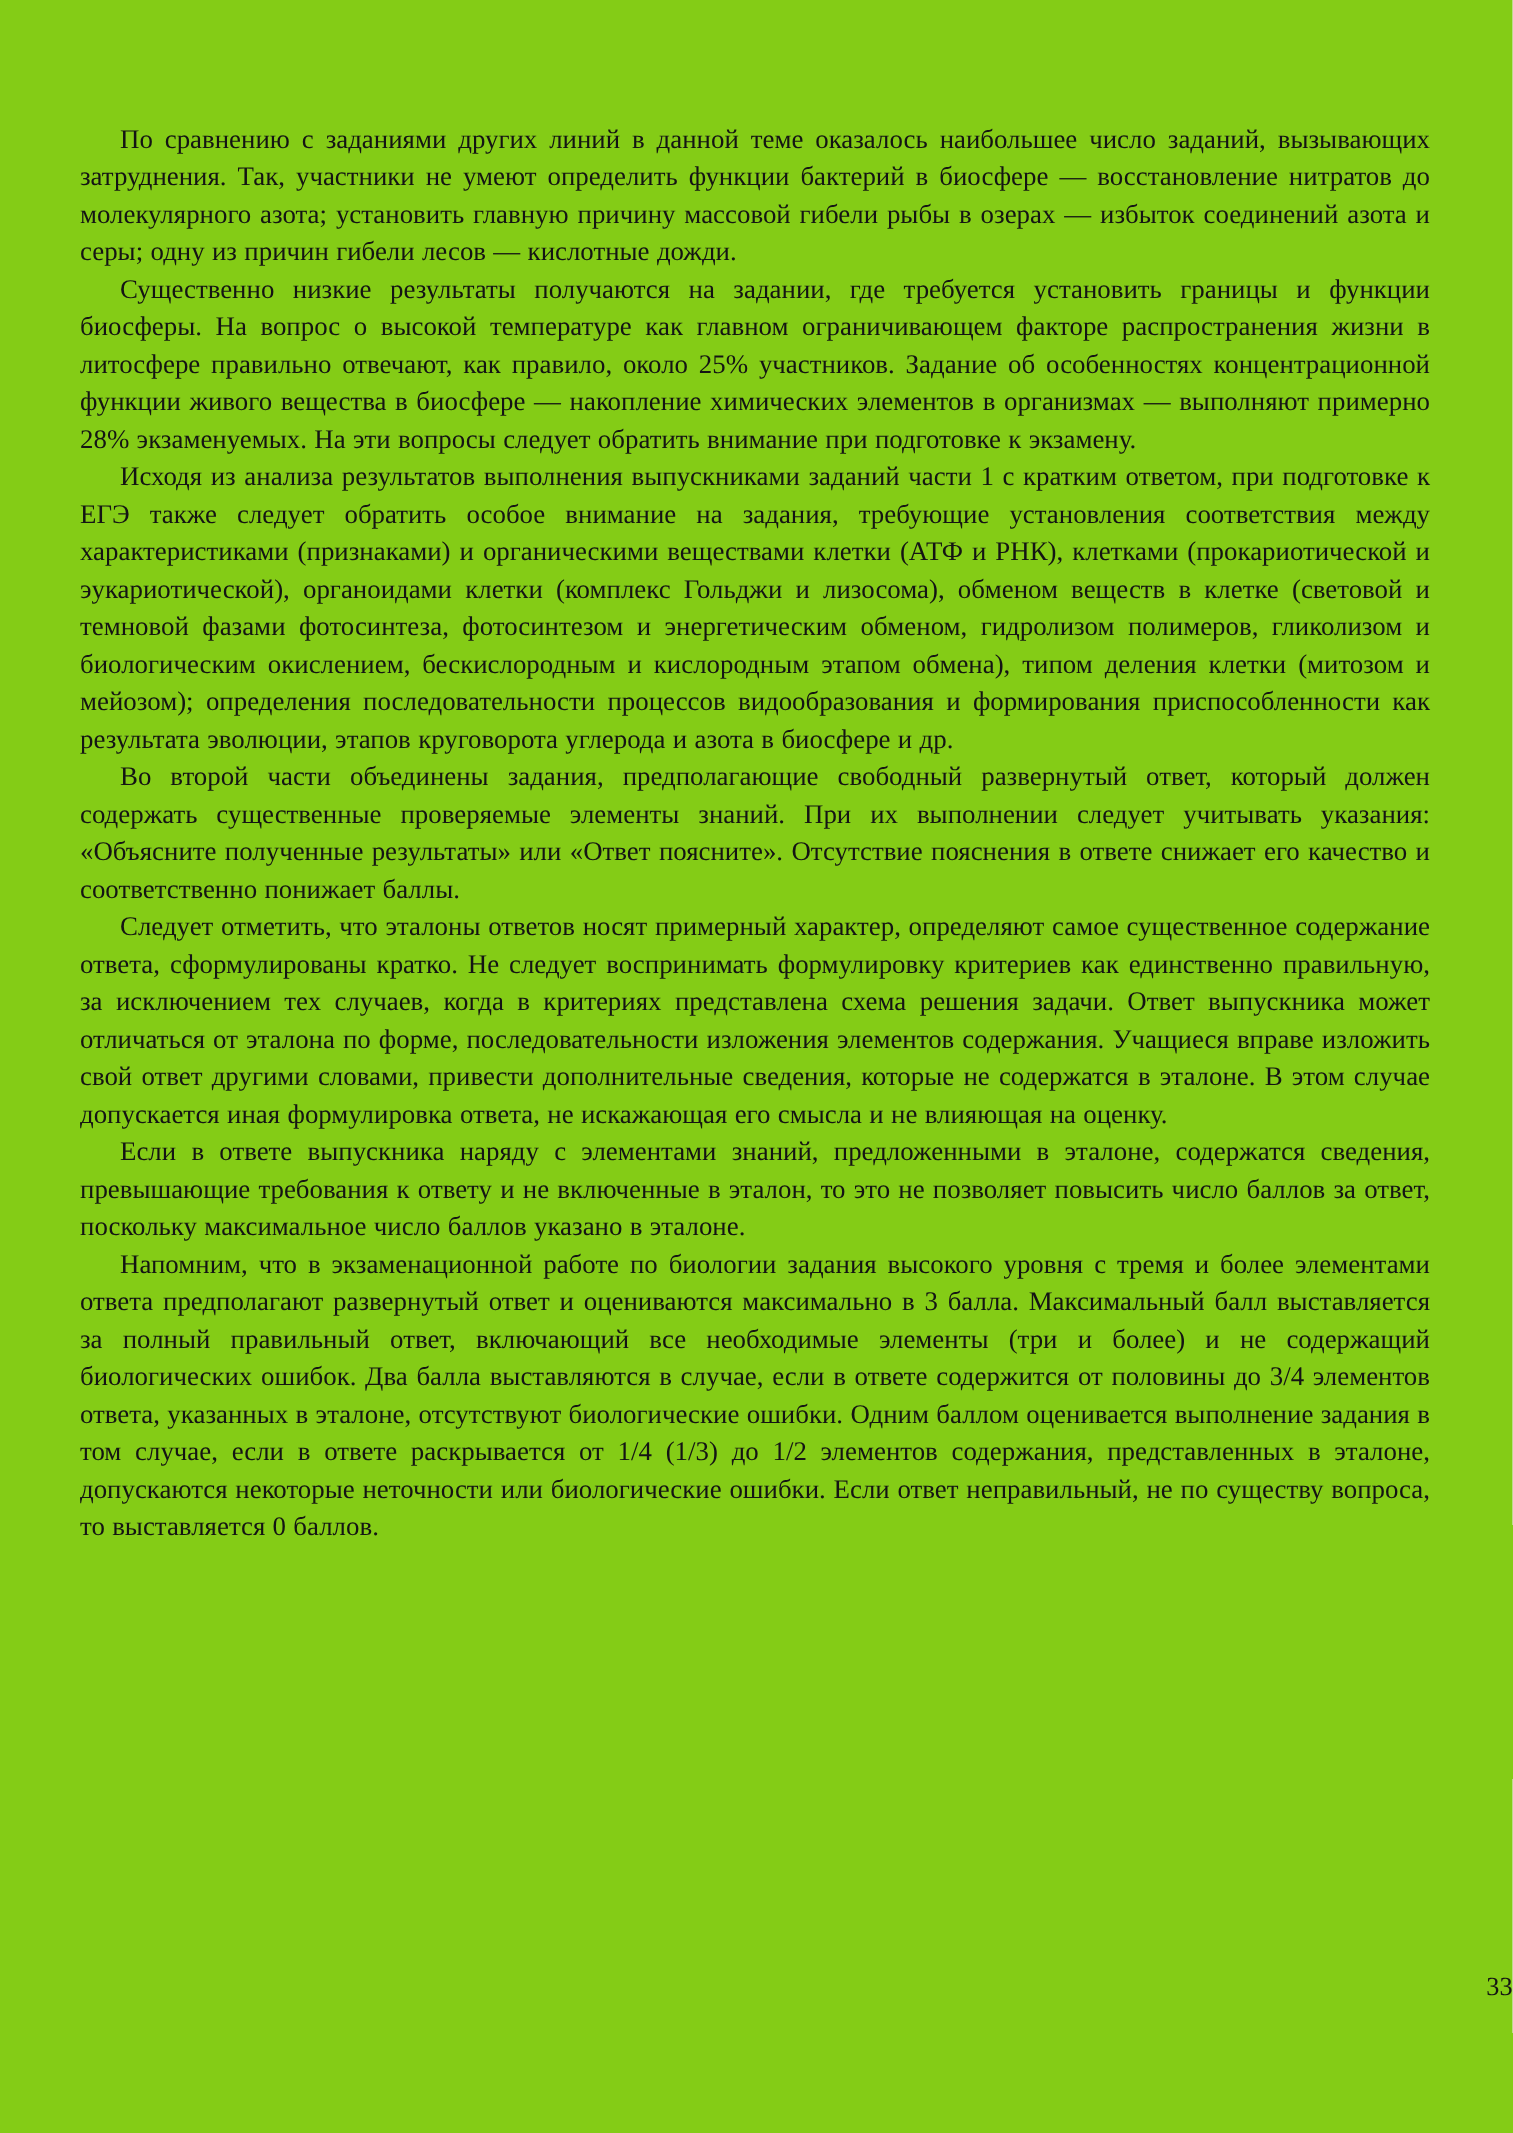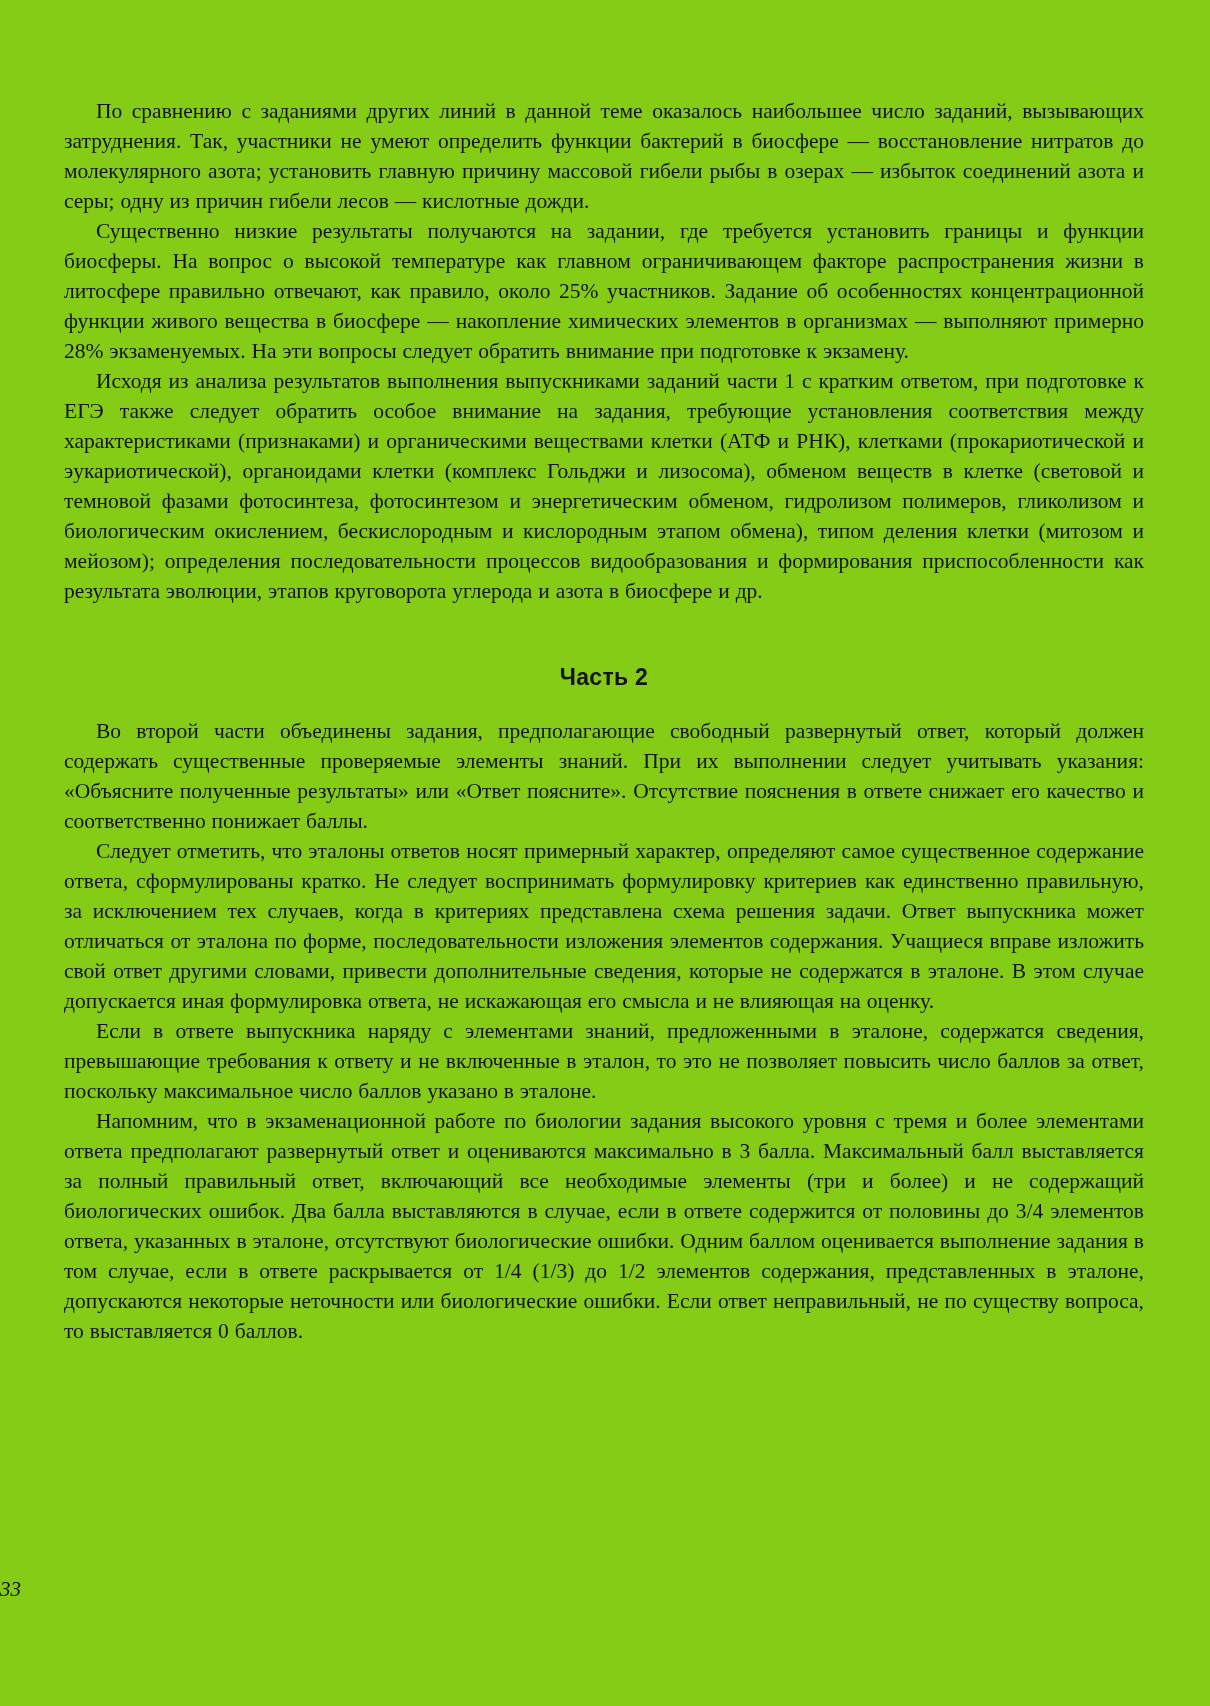--- a/index.html
+++ b/index.html
@@ -40,39 +40,37 @@
     line-height: 30px;
     text-align: center;
     margin: 56px 0 24px 0;
     letter-spacing: 0.3px;
   }
   .page-number {
     position: absolute;
     left: 0;
     right: 0;
     top: 1576px;
-    text-align: left;
+    text-align: right;
     font-size: 21px;
     line-height: 26px;
-    font-style: italic;
   }
 </style>
 </head>
 <body>
 
 <div class="page">
   <div class="content">
 
     <p class="body-par">По сравнению с заданиями других линий в данной теме оказалось наибольшее число заданий, вызывающих затруднения. Так, участники не умеют определить функции бактерий в биосфере — восстановление нитратов до молекулярного азота; установить главную причину массовой гибели рыбы в озерах — избыток соединений азота и серы; одну из причин гибели лесов — кислотные дожди.</p>
 
     <p class="body-par">Существенно низкие результаты получаются на задании, где требуется установить границы и функции биосферы. На вопрос о высокой температуре как главном ограничивающем факторе распространения жизни в литосфере правильно отвечают, как правило, около 25% участников. Задание об особенностях концентрационной функции живого вещества в биосфере — накопление химических элементов в организмах — выполняют примерно 28% экзаменуемых. На эти вопросы следует обратить внимание при подготовке к экзамену.</p>
 
     <p class="body-par">Исходя из анализа результатов выполнения выпускниками заданий части 1 с кратким ответом, при подготовке к ЕГЭ также следует обратить особое внимание на задания, требующие установления соответствия между характеристиками (признаками) и органическими веществами клетки (АТФ и РНК), клетками (прокариотической и эукариотической), органоидами клетки (комплекс Гольджи и лизосома), обменом веществ в клетке (световой и темновой фазами фотосинтеза, фотосинтезом и энергетическим обменом, гидролизом полимеров, гликолизом и биологическим окислением, бескислородным и кислородным этапом обмена), типом деления клетки (митозом и мейозом); определения последовательности процессов видообразования и формирования приспособленности как результата эволюции, этапов круговорота углерода и азота в биосфере и др.</p>
 
-    <h2 class="section-heading">Часть 2</h2>
 
     <p class="body-par">Во второй части объединены задания, предполагающие свободный развернутый ответ, который должен содержать существенные проверяемые элементы знаний. При их выполнении следует учитывать указания: «Объясните полученные результаты» или «Ответ поясните». Отсутствие пояснения в ответе снижает его качество и соответственно понижает баллы.</p>
 
 
     <p class="body-par">Следует отметить, что эталоны ответов носят примерный характер, определяют самое существенное содержание ответа, сформулированы кратко. Не следует воспринимать формулировку критериев как единственно правильную, за исключением тех случаев, когда в критериях представлена схема решения задачи. Ответ выпускника может отличаться от эталона по форме, последовательности изложения элементов содержания. Учащиеся вправе изложить свой ответ другими словами, привести дополнительные сведения, которые не содержатся в эталоне. В этом случае допускается иная формулировка ответа, не искажающая его смысла и не влияющая на оценку.</p>
 
     <p class="body-par">Если в ответе выпускника наряду с элементами знаний, предложенными в эталоне, содержатся сведения, превышающие требования к ответу и не включенные в эталон, то это не позволяет повысить число баллов за ответ, поскольку максимальное число баллов указано в эталоне.</p>
 
     <p class="body-par">Напомним, что в экзаменационной работе по биологии задания высокого уровня с тремя и более элементами ответа предполагают развернутый ответ и оцениваются максимально в 3 балла. Максимальный балл выставляется за полный правильный ответ, включающий все необходимые элементы (три и более) и не содержащий биологических ошибок. Два балла выставляются в случае, если в ответе содержится от половины до 3/4 элементов ответа, указанных в эталоне, отсутствуют биологические ошибки. Одним баллом оценивается выполнение задания в том случае, если в ответе раскрывается от 1/4 (1/3) до 1/2 элементов содержания, представленных в эталоне, допускаются некоторые неточности или биологические ошибки. Если ответ неправильный, не по существу вопроса, то выставляется 0 баллов.</p>
 

